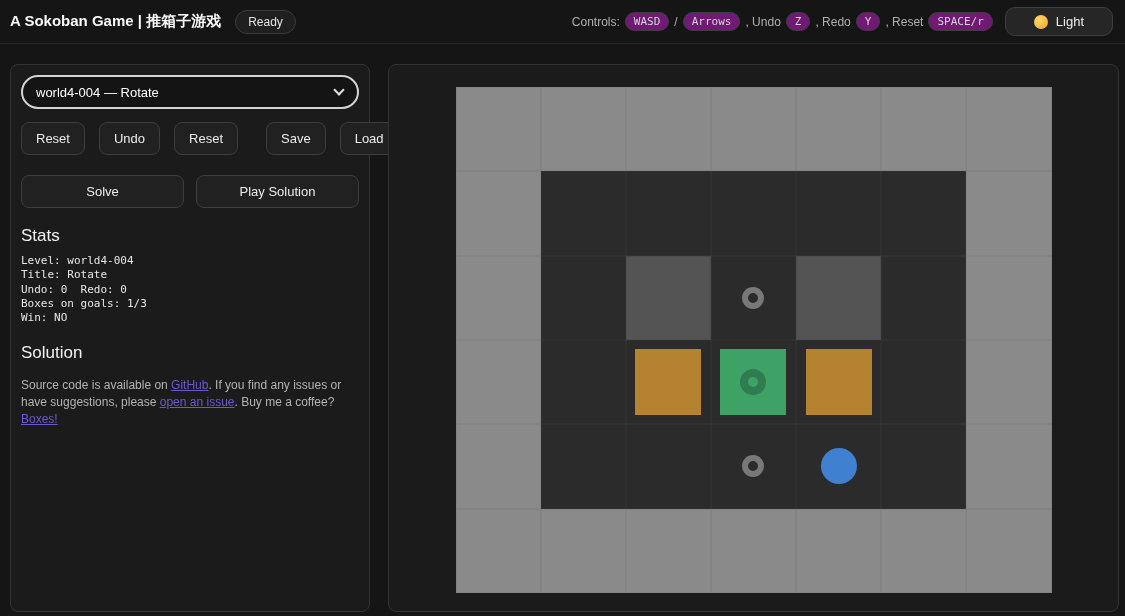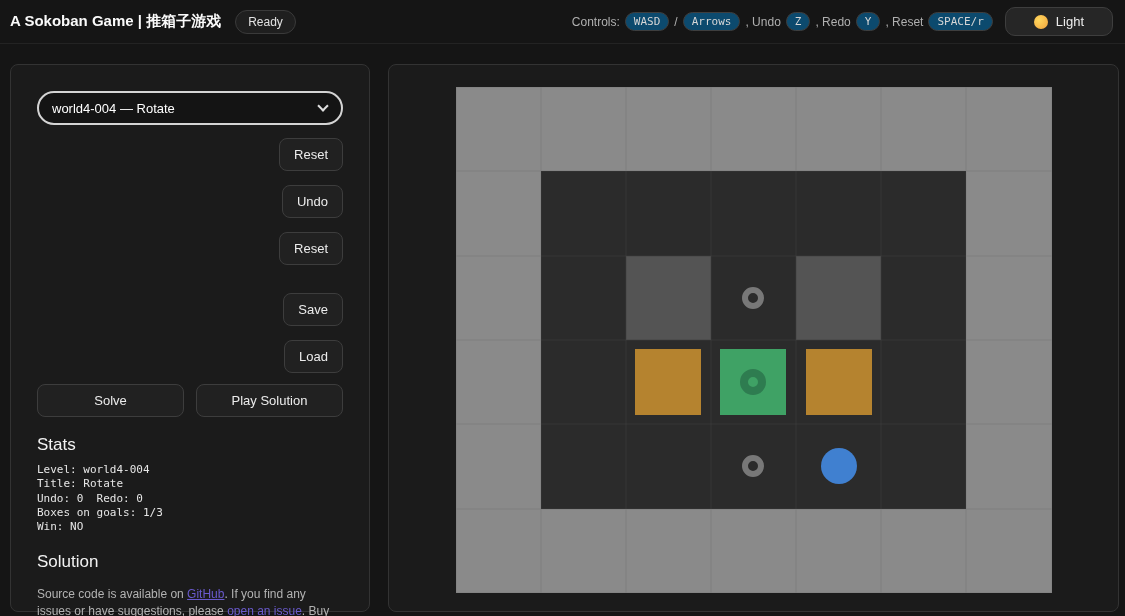--- a/index.html
+++ b/index.html
@@ -17,60 +17,60 @@
   .app-title { font-size:15px; font-weight:700; color:#fafafa; white-space:nowrap; }
   .status-badge {
     margin-left:14px; font-size:12px; color:#e2e2e2;
     background:#1f1f1f; border:1px solid #3a3a3a; border-radius:14px;
     padding:4px 12px;
   }
   .header-right { margin-left:auto; display:flex; align-items:center; }
   .controls { display:flex; align-items:center; gap:5px; font-size:12px; color:#b0b0b0; white-space:nowrap; }
   .kbd {
     font-family:"DejaVu Sans Mono","Liberation Mono",monospace;
-    font-size:11px; color:#d6d6d6; background:#0c4a6e;
+    font-size:11px; color:#d6d6d6; background:#701a75;
     border:1px solid #3e3e3e; border-radius:10px; padding:2px 8px;
   }
   .theme-btn {
     display:flex; align-items:center; gap:8px; margin-left:12px;
     background:#262626; border:1px solid #3e3e3e; border-radius:10px;
     padding:6px 28px; color:#ececec; font-size:13px; cursor:pointer;
     font-family:inherit;
   }
   .sun {
     width:14px; height:14px; border-radius:50%;
     background: radial-gradient(circle at 35% 35%, #ffd75e, var(--c-sun, #f2a33c));
   }
   
   .main { display:flex; gap:18px; padding:20px 6px 0 10px; }
   .panel {
     background:#1b1b1b; border:1px solid #333; border-radius:8px;
     height:548px;
   }
-  .sidebar { width:360px; min-width:360px; padding:26px; }
+  .sidebar { width:360px; min-width:360px; padding:10px; }
   .game-panel { flex:1; overflow:hidden; }
   
   .level-select {
     position:relative; height:34px; border:2px solid #d4d4d4; border-radius:17px;
     background:#141414; display:flex; align-items:center;
     padding:0 30px 0 13px; font-size:13px; color:#ffffff; cursor:pointer;
   }
   .chevron {
     position:absolute; right:14px; top:9px; width:8px; height:8px;
     border-right:2px solid #e0e0e0; border-bottom:2px solid #e0e0e0;
     transform:rotate(45deg);
   }
   .btn {
     background:#212121; border:1px solid #3d3d3d; border-radius:8px;
     color:#ececec; font-size:13px; padding:8px 14px; cursor:pointer;
     font-family:inherit; white-space:nowrap;
   }
-  .btn-row1 { display:flex; gap:14px; margin-top:13px; align-items:flex-end;flex-direction:column; }
+  .btn-row1 { display:flex; gap:14px; margin-top:13px; align-items:flex-end; }
   .row-spacer { flex:1; }
-  .btn-row2 { display:flex; gap:12px; margin-top:11px; }
+  .btn-row2 { display:flex; gap:12px; margin-top:20px; }
   .btn-wide { flex:1; padding:8px 0; text-align:center; }
   .section-heading { font-size:17px; font-weight:400; color:#f2f2f2; margin:18px 0 8px; }
   .stats-lines {
     font-family:"DejaVu Sans Mono","Liberation Mono",monospace;
     font-size:11px; color:#e6e6e6; line-height:1.3;
   }
   .stat-line { white-space:pre; }
   .footer-note { margin-top:14px; font-size:12px; color:#b3b3b3; line-height:1.4; }
   .footer-note a { color:var(--c-link, #6a5acd); text-decoration:underline; cursor:pointer; }
   

